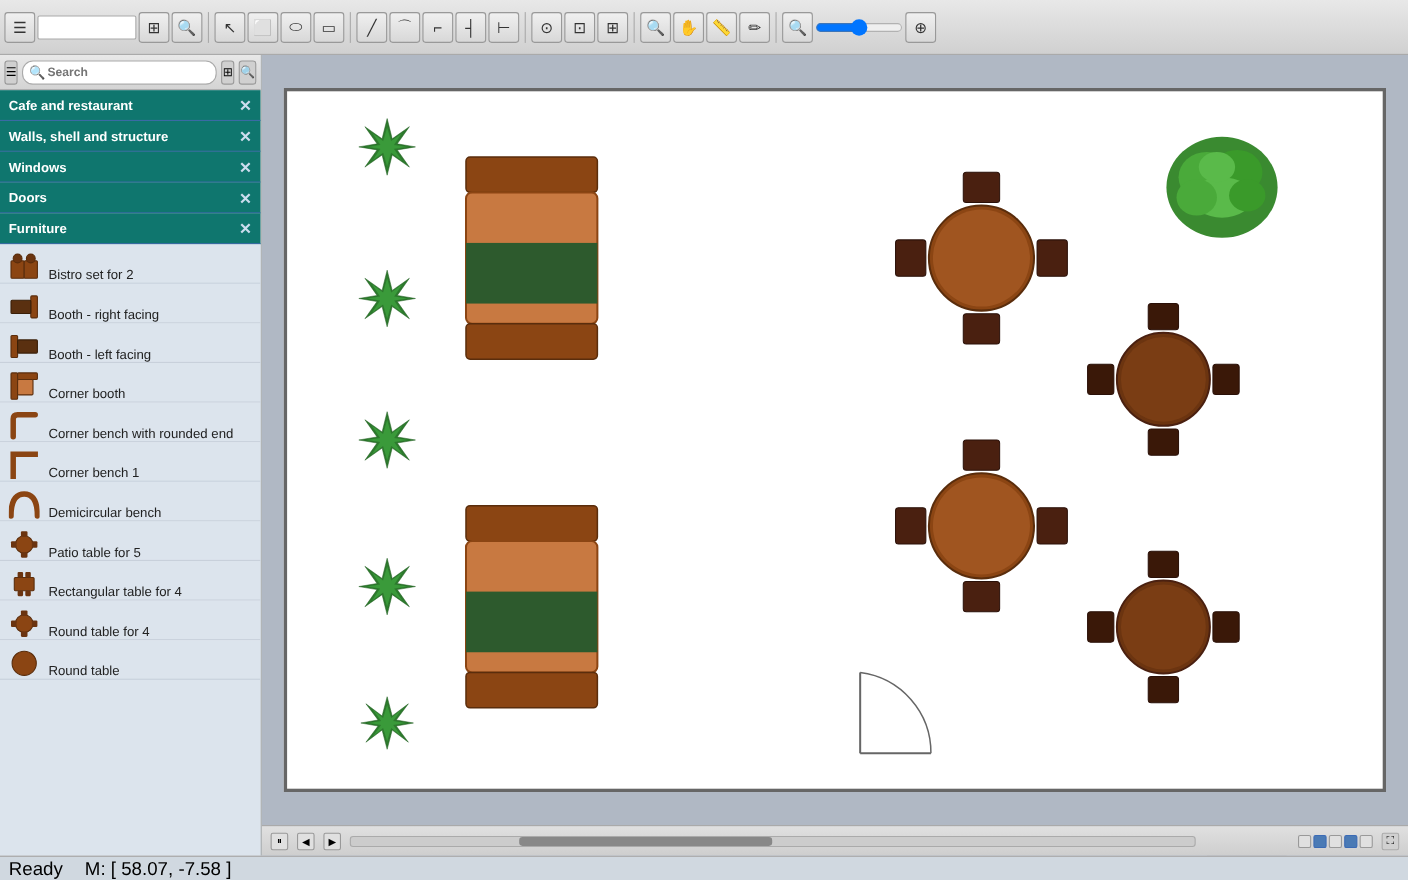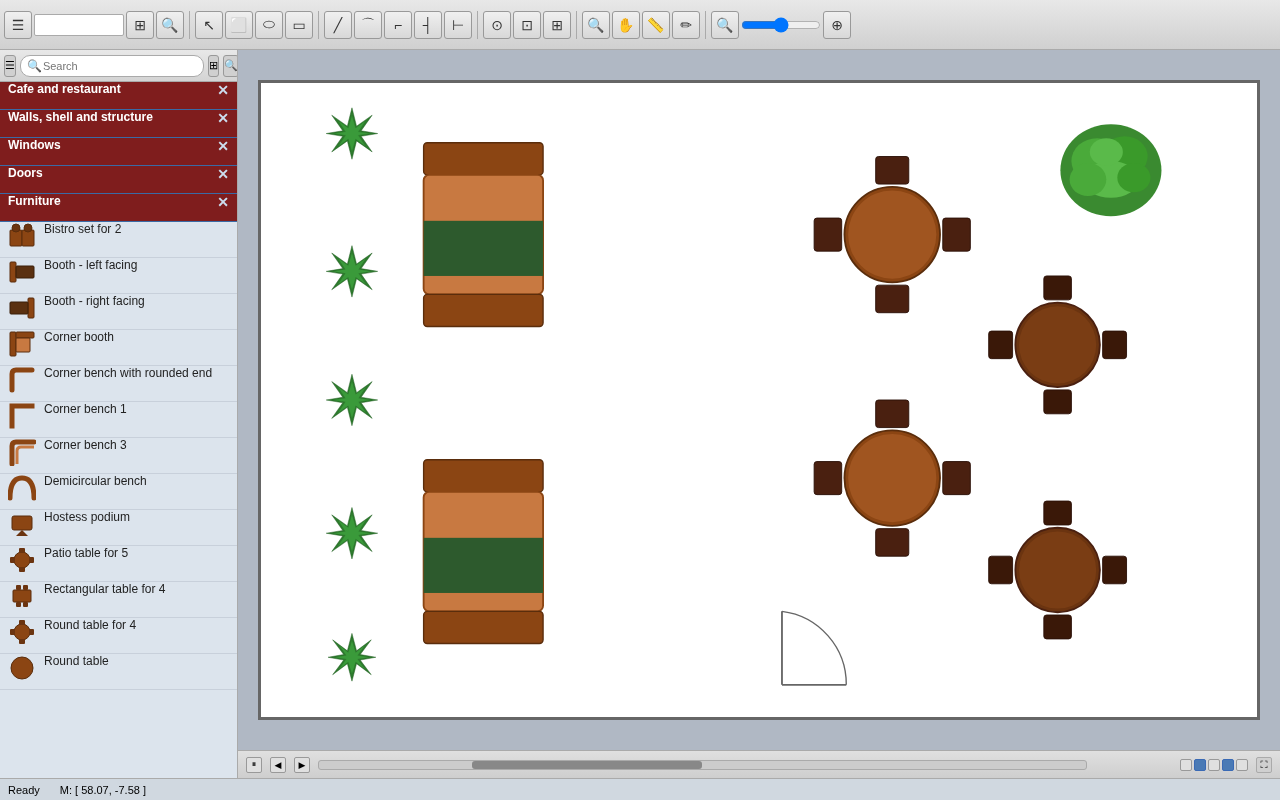--- a/index.html
+++ b/index.html
@@ -50,49 +50,50 @@
       display: flex;
       align-items: center;
       padding: 0 4px;
       gap: 4px;
     }
     .search-box {
       flex: 1;
       height: 22px;
       border: 1px solid #aaa;
       border-radius: 10px;
-      padding: 0 18px 0 22px;
+      padding: 0 0 0 22px;
       font-size: 11px;
       background: white;
       position: relative;
+      font-weight: bold;
     }
     .search-wrap { position: relative; flex: 1; display: flex; align-items: center; }
     .search-icon-inner { position: absolute; left: 7px; font-size: 12px; color: #888; z-index: 1; }
     .panel-view-btn { width: 22px; height: 22px; background: #d0d0d0; border: 1px solid #999; border-radius: 3px; display: flex; align-items: center; justify-content: center; font-size: 11px; cursor: pointer; }
 
     .category-item {
       height: 28px;
       display: flex;
-      align-items: flex-start;
+      align-items: center;
       padding: 0 8px;
-      background: #7f1d1d;
+      background: #0f766e;
       color: white;
       font-size: 12px;
       font-weight: bold;
       border-bottom: 1px solid #3a6aa5;
       cursor: pointer;
       justify-content: space-between;
     }
     .category-item .close-x { font-size: 14px; color: #cde; cursor: pointer; }
 
     .shape-list { overflow-y: auto; flex: 1; }
     .shape-item {
       height: 36px;
       display: flex;
-      align-items: flex-start;
+      align-items: flex-end;
       padding: 0 8px;
       gap: 8px;
       border-bottom: 1px solid #c8d0db;
       cursor: pointer;
       background: #dce4ed;
     }
     .shape-icon { width: 28px; height: 28px; display: flex; align-items: center; justify-content: center; flex-shrink: 0; }
     .shape-label { font-size: 12px; color: #222; }
 
     
@@ -135,21 +136,21 @@
     .zoom-dots { display: flex; gap: 2px; align-items: center; }
     .zoom-dot { width: 12px; height: 12px; border: 1px solid #999; background: #e0e0e0; border-radius: 2px; }
     .zoom-dot.active { background: #4a7ab5; border-color: #3a6ab5; }
     .status-bar {
       height: 22px;
       background: #d0d8e0;
       border-top: 1px solid #aaa;
       display: flex;
       align-items: center;
       padding: 0 8px;
-      font-size: 11px;
+      font-size: 17px;
       gap: 20px;
     }
 
     
     .canvas-svg { position: absolute; top: 0; left: 0; width: 100%; height: 100%; }
   </style>
 </head>
 <body>
 
 <div class="toolbar-top">
@@ -232,35 +233,35 @@
               <circle cx="8" cy="6" r="4" fill="#6B3410" stroke="#5a2d0c" stroke-width="1"></circle>
               <circle cx="20" cy="6" r="4" fill="#6B3410" stroke="#5a2d0c" stroke-width="1"></circle>
             </svg>
         </div>
         <span class="shape-label">Bistro set for 2</span>
       </div>
 
       <div class="shape-item">
         <div class="shape-icon">
           <svg width="28" height="28" viewBox="0 0 28 28">
+              <rect x="20" y="4" width="6" height="20" rx="1" fill="#8B4513" stroke="#5a2d0c" stroke-width="1"></rect>
+              <rect x="2" y="8" width="18" height="12" rx="1" fill="#5a3010" stroke="#3a1f08" stroke-width="1"></rect>
+            </svg>
+        </div>
+        <span class="shape-label">Booth - right facing</span>
+      </div>
+
+      <div class="shape-item">
+        <div class="shape-icon">
+          <svg width="28" height="28" viewBox="0 0 28 28">
               <rect x="2" y="4" width="6" height="20" rx="1" fill="#8B4513" stroke="#5a2d0c" stroke-width="1"></rect>
               <rect x="8" y="8" width="18" height="12" rx="1" fill="#5a3010" stroke="#3a1f08" stroke-width="1"></rect>
             </svg>
         </div>
         <span class="shape-label">Booth - left facing</span>
-      </div>
-
-      <div class="shape-item">
-        <div class="shape-icon">
-          <svg width="28" height="28" viewBox="0 0 28 28">
-              <rect x="20" y="4" width="6" height="20" rx="1" fill="#8B4513" stroke="#5a2d0c" stroke-width="1"></rect>
-              <rect x="2" y="8" width="18" height="12" rx="1" fill="#5a3010" stroke="#3a1f08" stroke-width="1"></rect>
-            </svg>
-        </div>
-        <span class="shape-label">Booth - right facing</span>
       </div>
 
       <div class="shape-item">
         <div class="shape-icon">
           <svg width="28" height="28" viewBox="0 0 28 28">
               <rect x="2" y="2" width="6" height="24" rx="1" fill="#8B4513" stroke="#5a2d0c" stroke-width="1"></rect>
               <rect x="8" y="2" width="18" height="6" rx="1" fill="#8B4513" stroke="#5a2d0c" stroke-width="1"></rect>
               <rect x="8" y="8" width="14" height="14" rx="1" fill="#c87941" stroke="#5a2d0c" stroke-width="1"></rect>
             </svg>
         </div>
@@ -279,48 +280,30 @@
       <div class="shape-item">
         <div class="shape-icon">
           <svg width="28" height="28" viewBox="0 0 28 28">
               <path d="M4 24 L4 4 L24 4" stroke="#8B4513" stroke-width="5" fill="none" stroke-linecap="square"></path>
             </svg>
         </div>
         <span class="shape-label">Corner bench 1</span>
       </div>
 
 
-      <div class="shape-item">
-        <div class="shape-icon">
-          <svg width="28" height="28" viewBox="0 0 28 28">
-              <path d="M4 26 L4 8 Q4 4 8 4 L26 4" stroke="#8B4513" stroke-width="5" fill="none" stroke-linecap="round"></path>
-              <path d="M9 26 L9 13 Q9 9 13 9 L26 9" stroke="#c87941" stroke-width="3" fill="none"></path>
-            </svg>
-        </div>
-        <span class="shape-label">Corner bench 3</span>
-      </div>
 
       <div class="shape-item">
         <div class="shape-icon">
           <svg width="28" height="28" viewBox="0 0 28 28">
               <path d="M2 24 Q2 4 14 4 Q26 4 26 24" stroke="#8B4513" stroke-width="5" fill="none" stroke-linecap="round"></path>
             </svg>
         </div>
         <span class="shape-label">Demicircular bench</span>
       </div>
 
-      <div class="shape-item">
-        <div class="shape-icon">
-          <svg width="28" height="28" viewBox="0 0 28 28">
-              <rect x="4" y="6" width="20" height="14" rx="2" fill="#8B4513" stroke="#5a2d0c" stroke-width="1"></rect>
-              <polygon points="14,20 8,26 20,26" fill="#6B3410"></polygon>
-            </svg>
-        </div>
-        <span class="shape-label">Hostess podium</span>
-      </div>
 
       <div class="shape-item">
         <div class="shape-icon">
           <svg width="28" height="28" viewBox="0 0 28 28">
               <circle cx="14" cy="14" r="8" fill="#8B4513" stroke="#5a2d0c" stroke-width="1"></circle>
               <rect x="11" y="2" width="6" height="5" rx="1" fill="#6B3410"></rect>
               <rect x="11" y="21" width="6" height="5" rx="1" fill="#6B3410"></rect>
               <rect x="2" y="11" width="5" height="6" rx="1" fill="#6B3410"></rect>
               <rect x="21" y="11" width="5" height="6" rx="1" fill="#6B3410"></rect>
             </svg>

